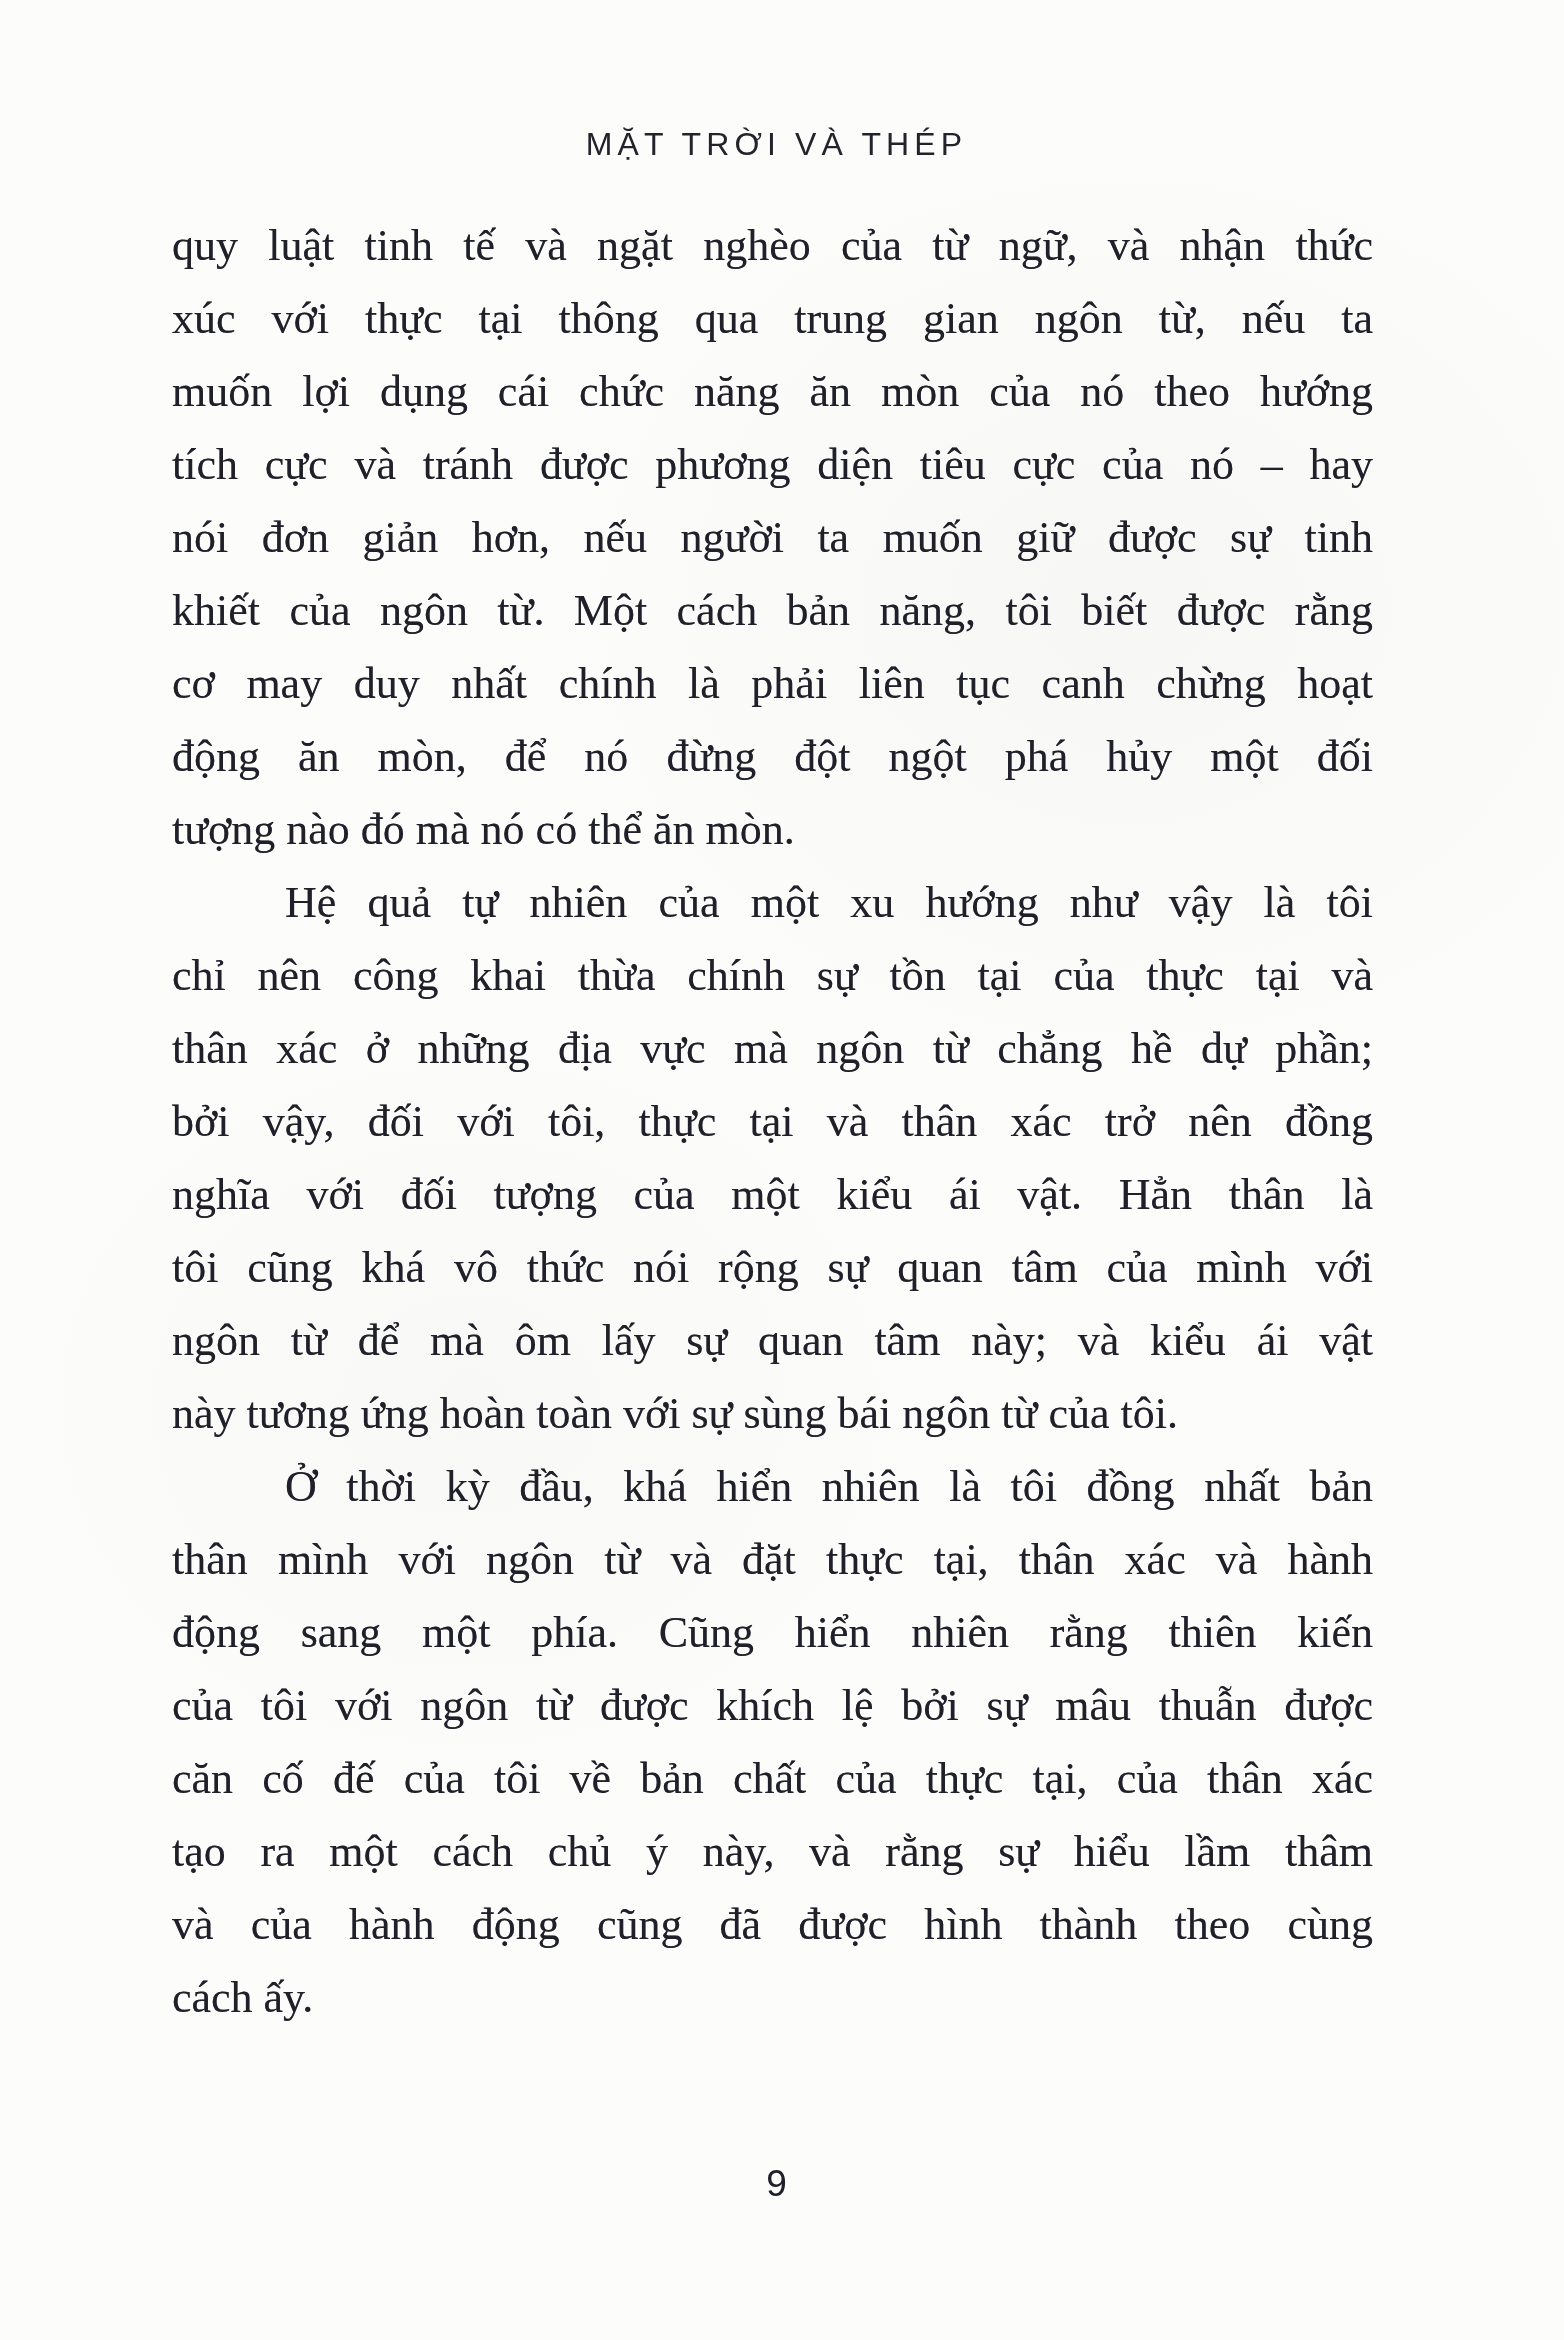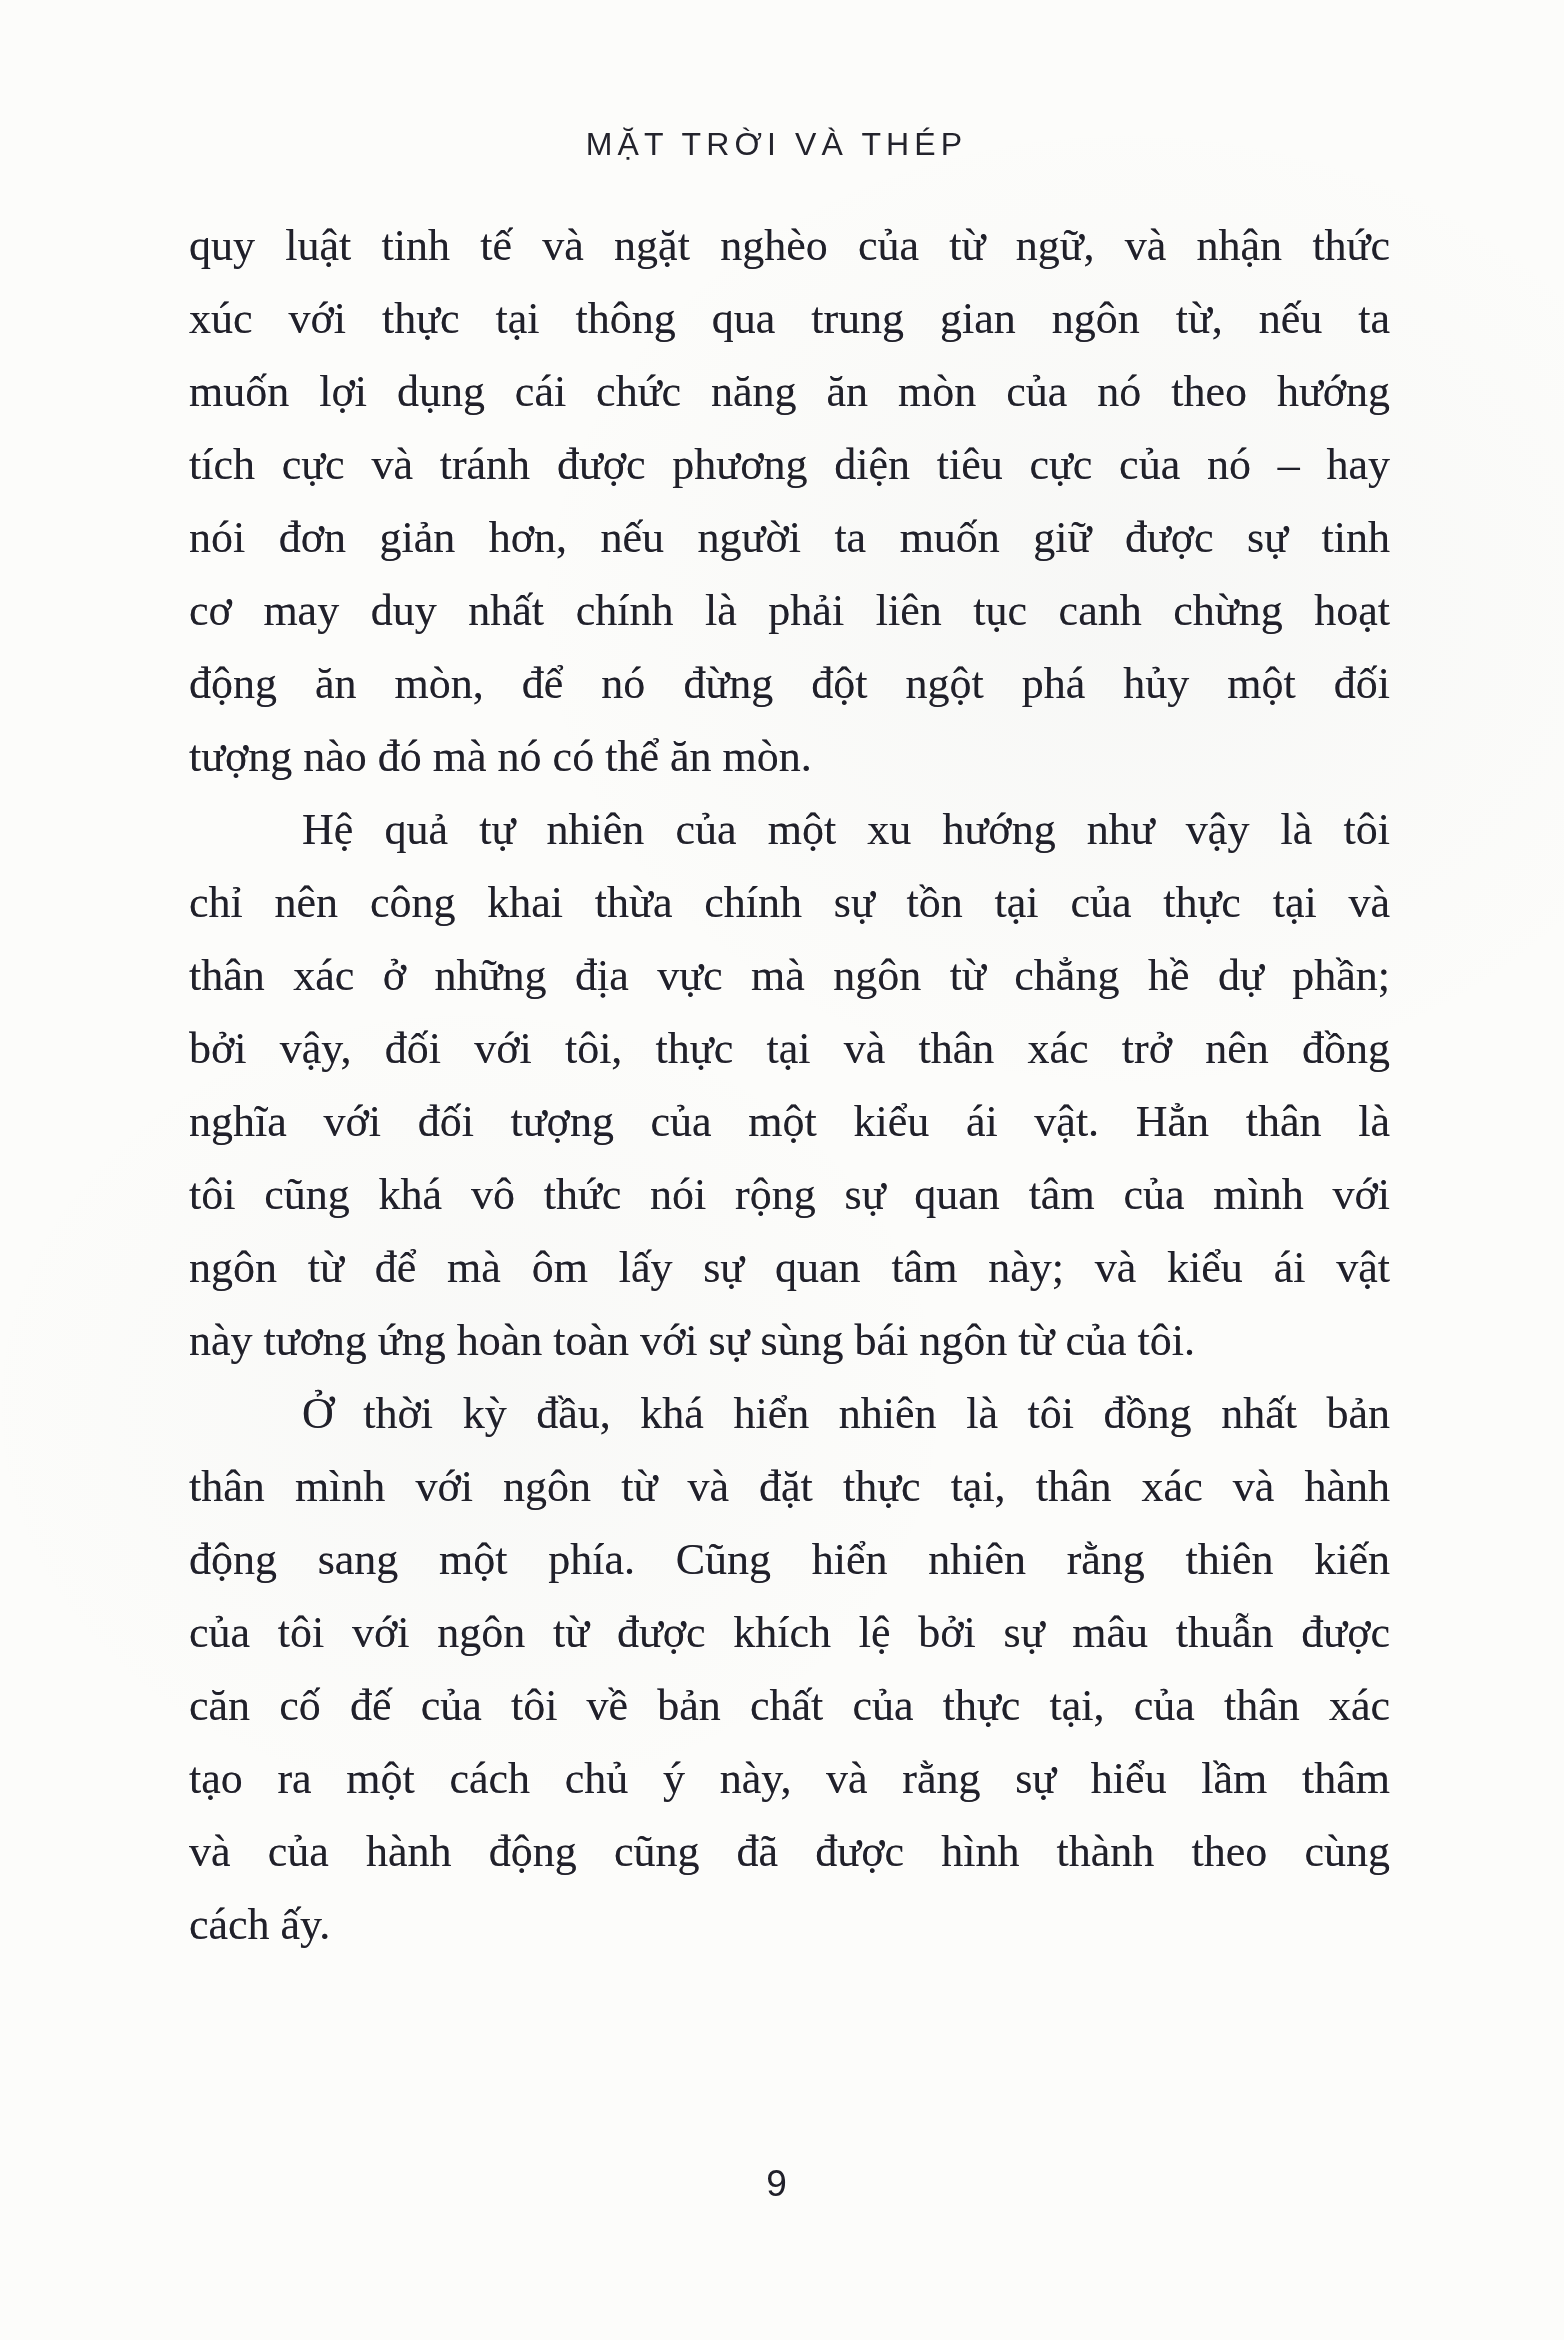--- a/index.html
+++ b/index.html
@@ -28,21 +28,21 @@
     text-align:center;
     font-family:"Liberation Sans","DejaVu Sans",sans-serif;
     font-size:32px;
     font-weight:500;
     letter-spacing:0.16em;
     line-height:43px;
     color:var(--header-ink);
   }
   .body-text{
     position:absolute;
-    top:209px;left:189px;width:1201px;
+    top:209px;left:172px;width:1201px;
     font-size:44px;
     text-shadow:0 0 0.6px rgba(25,25,35,0.45);
   }
   .paragraph{display:block;}
   .line{
     display:block;
     height:73px;
     line-height:73px;
     overflow:hidden;
     text-align:justify;
@@ -68,20 +68,21 @@
 <div class="page">
   <div class="running-head">MẶT TRỜI VÀ THÉP</div>
 
   <div class="body-text">
       <div class="paragraph">
         <div class="line">quy luật tinh tế và ngặt nghèo của từ ngữ, và nhận thức</div>
         <div class="line">xúc với thực tại thông qua trung gian ngôn từ, nếu ta</div>
         <div class="line">muốn lợi dụng cái chức năng ăn mòn của nó theo hướng</div>
         <div class="line">tích cực và tránh được phương diện tiêu cực của nó – hay</div>
         <div class="line">nói đơn giản hơn, nếu người ta muốn giữ được sự tinh</div>
+        <div class="line">khiết của ngôn từ. Một cách bản năng, tôi biết được rằng</div>
         <div class="line">cơ may duy nhất chính là phải liên tục canh chừng hoạt</div>
         <div class="line">động ăn mòn, để nó đừng đột ngột phá hủy một đối</div>
         <div class="line last">tượng nào đó mà nó có thể ăn mòn.</div>
       </div>
       <div class="paragraph">
         <div class="line indent">Hệ quả tự nhiên của một xu hướng như vậy là tôi</div>
         <div class="line">chỉ nên công khai thừa chính sự tồn tại của thực tại và</div>
         <div class="line">thân xác ở những địa vực mà ngôn từ chẳng hề dự phần;</div>
         <div class="line">bởi vậy, đối với tôi, thực tại và thân xác trở nên đồng</div>
         <div class="line">nghĩa với đối tượng của một kiểu ái vật. Hẳn thân là</div>

